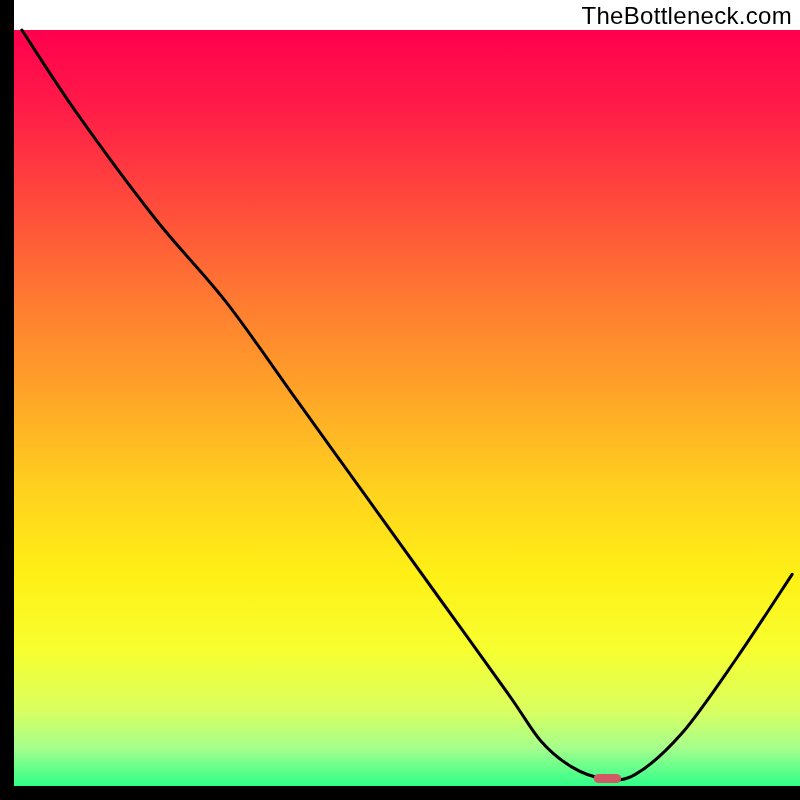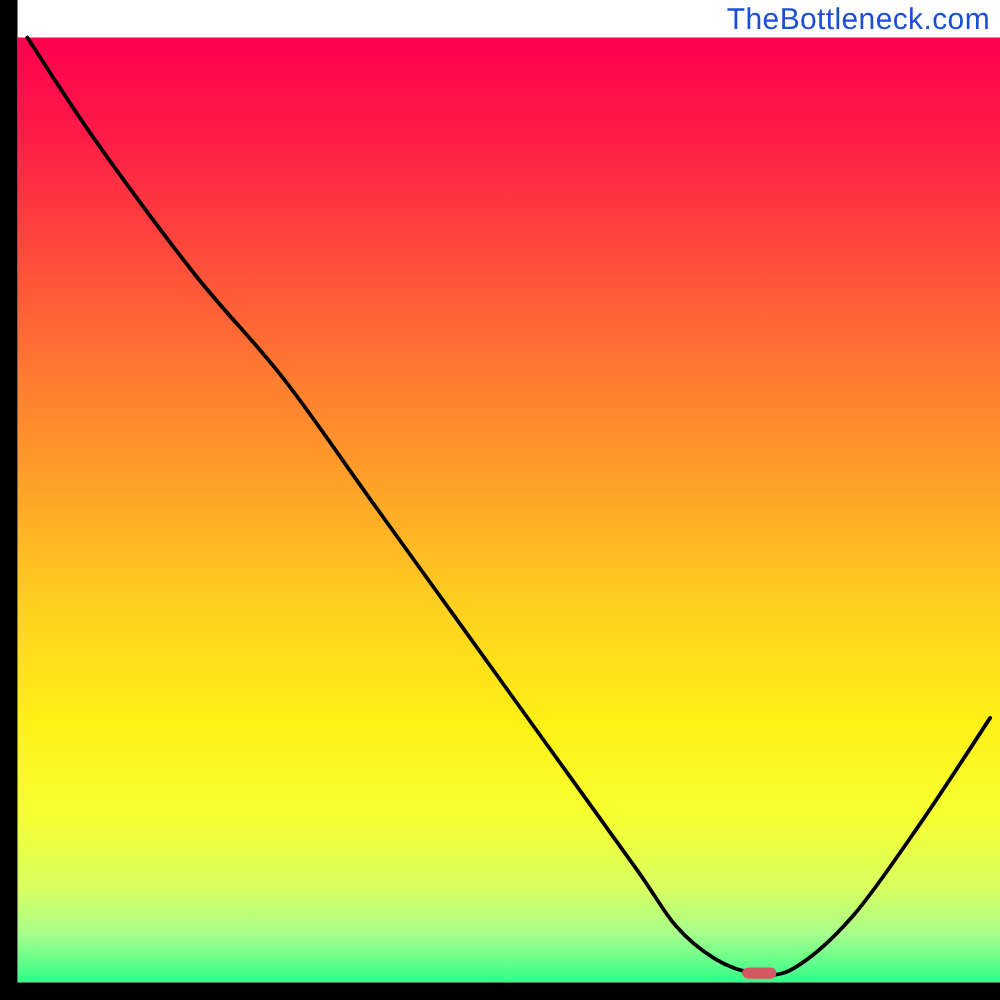--- a/index.html
+++ b/index.html
@@ -13,21 +13,21 @@
   }
   .chart-container {
     position: relative;
     width: 800px;
     height: 800px;
   }
   .watermark {
     position: absolute;
     top: 2px;
     right: 8px;
-    color: #1d4ed8;
+    color: #000000;
     font-size: 24px;
     font-weight: 400;
     letter-spacing: 0.3px;
     z-index: 4;
   }
   svg.plot {
     position: absolute;
     left: 0;
     top: 0;
     width: 800px;

